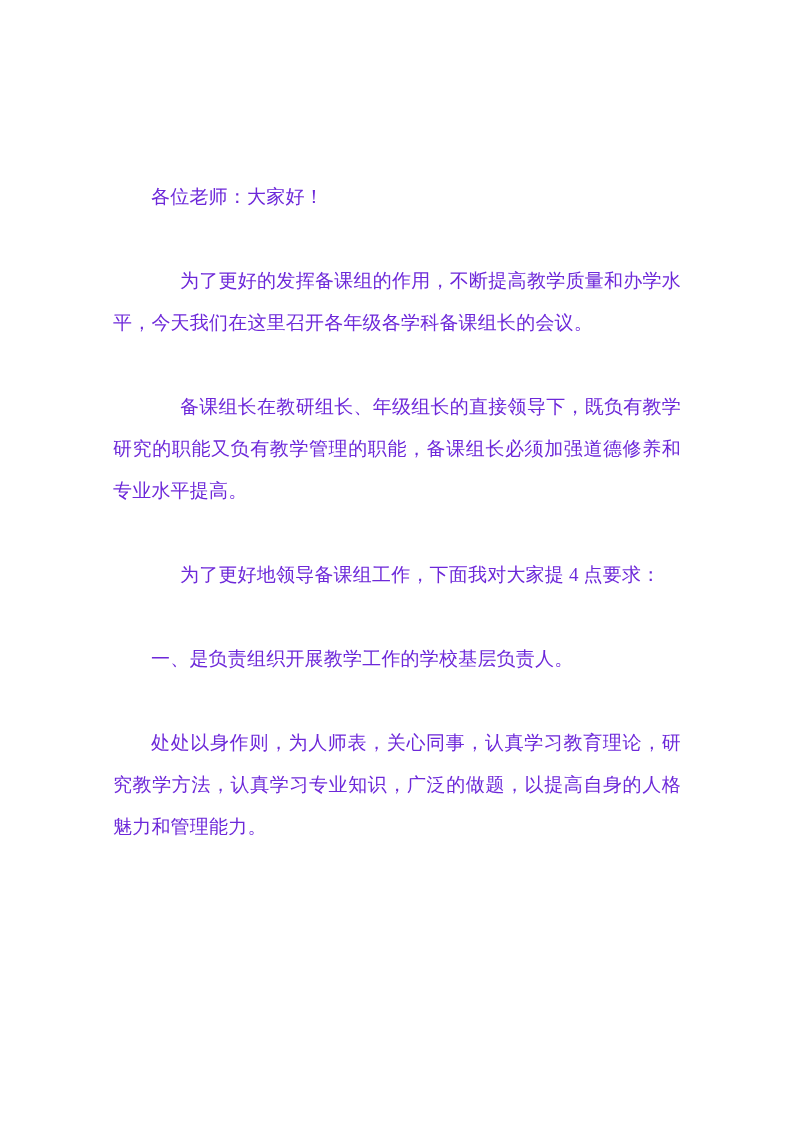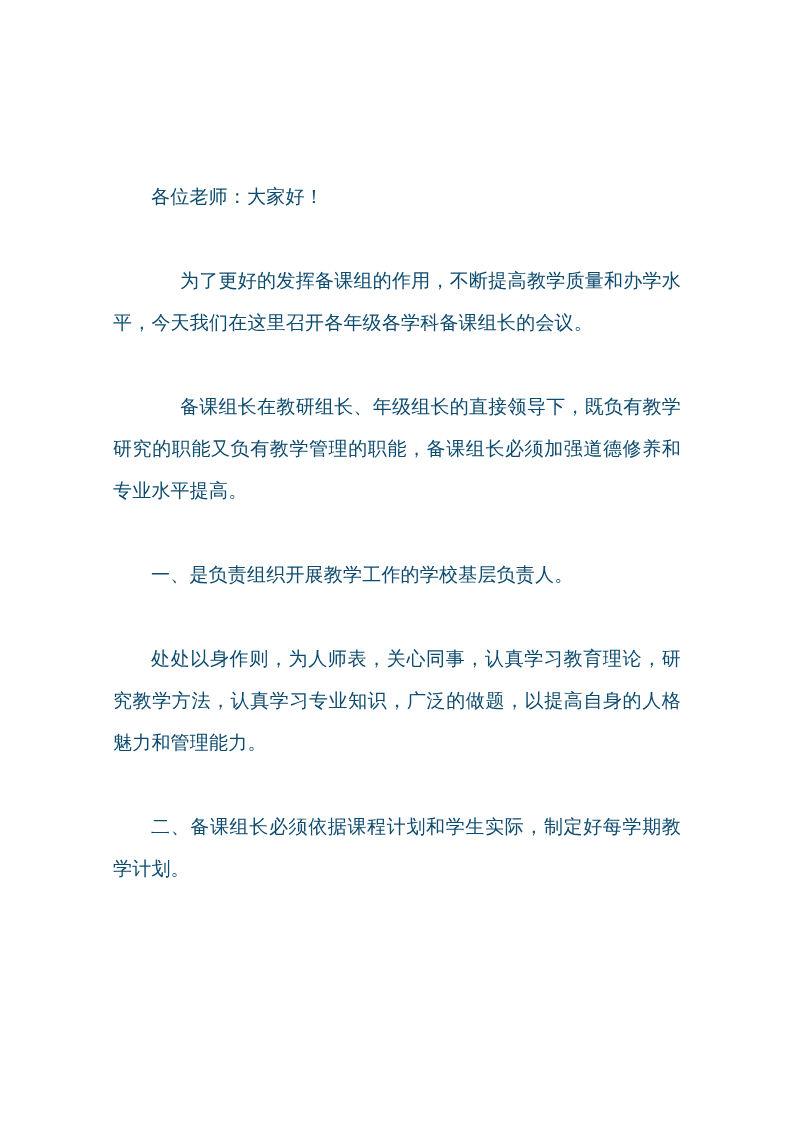--- a/index.html
+++ b/index.html
@@ -17,37 +17,37 @@
   .doc-page {
     position: absolute;
     left: 113px;
     top: 176px;
     width: 568px;
   }
   .doc-page p {
     margin: 0 0 42px 0;
     font-size: 19px;
     line-height: 42px;
-    color: #0c4a6e;
+    color: #6d28d9;
     text-align: justify;
     letter-spacing: 0.2px;
     word-break: break-all;
   }
   .doc-page p.indent-sm { text-indent: 38px; }
   .doc-page p.indent-lg { text-indent: 67px; }
 </style>
 </head>
 <body>
 
 <div class="doc-page">
   <p class="indent-sm">各位老师：大家好！</p>
 
   <p class="indent-lg">为了更好的发挥备课组的作用，不断提高教学质量和办学水平，今天我们在这里召开各年级各学科备课组长的会议。</p>
 
   <p class="indent-lg">备课组长在教研组长、年级组长的直接领导下，既负有教学研究的职能又负有教学管理的职能，备课组长必须加强道德修养和专业水平提高。</p>
 
+  <p class="indent-lg">为了更好地领导备课组工作，下面我对大家提 4 点要求：</p>
 
   <p class="indent-sm">一、是负责组织开展教学工作的学校基层负责人。</p>
 
   <p class="indent-sm">处处以身作则，为人师表，关心同事，认真学习教育理论，研究教学方法，认真学习专业知识，广泛的做题，以提高自身的人格魅力和管理能力。</p>
 
-  <p class="indent-sm">二、备课组长必须依据课程计划和学生实际，制定好每学期教学计划。</p>
 </div>
 
 </body></html>

